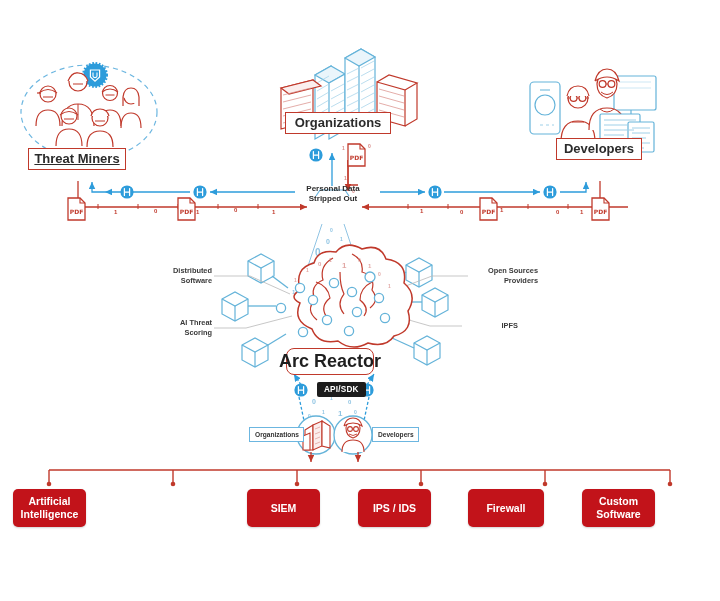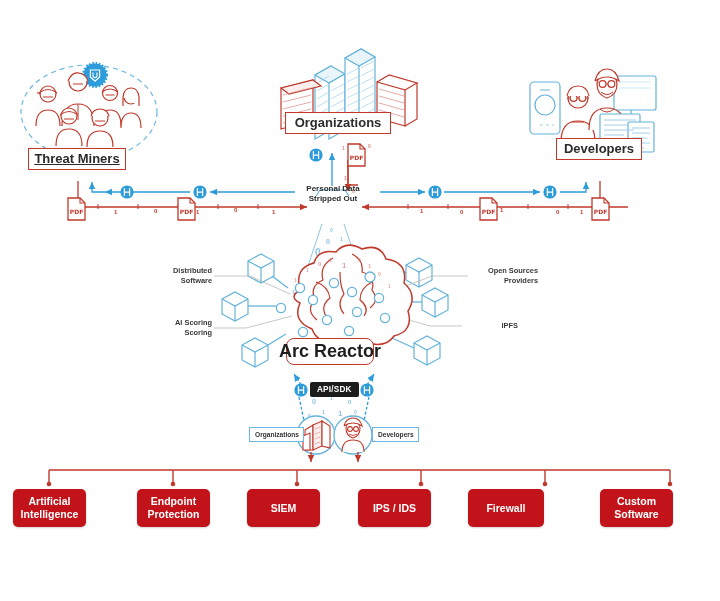--- a/index.html
+++ b/index.html
@@ -77,20 +77,21 @@
   .tag-dark {
     position: absolute;
     background: #1c1c1c;
     color: #ffffff;
     font-size: 8.2px;
     font-weight: bold;
     letter-spacing: .2px;
     padding: 3px 7px;
     border-radius: 2px;
     white-space: nowrap;
+    margin-left: 7px;
   }
   .stripped-lbl {
     position: absolute;
     font-size: 8px;
     font-weight: bold;
     color: #2b2b2b;
     text-align: center;
     line-height: 1.25;
     white-space: nowrap;
   }
@@ -526,72 +527,66 @@
     <div>Personal Data</div>
     <div>Stripped Out</div>
   </div>
 
   <div class="plain-lbl left" style="left:150px; top:266px; width:62px;">
     <div>Distributed</div>
     <div>Software</div>
   </div>
 
   <div class="plain-lbl left" style="left:150px; top:318px; width:62px;">
-    <div>AI Scoring</div>
+    <div>AI Threat</div>
     <div>Scoring</div>
   </div>
 
   <div class="plain-lbl right" style="left:468px; top:266px; width:70px;">
     <div>Open Sources</div>
     <div>Providers</div>
   </div>
 
   <div class="plain-lbl right" style="left:468px; top:321px; width:50px;">
     <div>IPFS</div>
   </div>
 
-  <div class="lbl-box lbl-arc" style="left:286px; top:338px; width:88px; height:27px;border-radius:8px;">Arc Reactor</div>
+  <div class="lbl-box lbl-arc" style="left:286px; top:348px; width:88px; height:27px;border-radius:8px;">Arc Reactor</div>
 
   <div class="tag-dark" style="left:310px; top:382px;">API/SDK</div>
 
   <div class="lbl-blue" style="left:249px; top:427px; width:55px;">Organizations</div>
   <div class="lbl-blue" style="left:372px; top:427px; width:47px;">Developers</div>
 
   <div class="outcome" style="left:13px; top:489px; width:73px; height:38px;">
     <div>
       <div>Artificial</div>
       <div>Intelligence</div>
     </div>
   </div>
 
-  <div class="outcome" style="left:137px; top:489px; width:73px; height:38px;">
-    <div>
-      <div>Endpoint</div>
-      <div>Protection</div>
-    </div>
-  </div>
 
   <div class="outcome" style="left:247px; top:489px; width:73px; height:38px;">
     <div>
       <div>SIEM</div>
     </div>
   </div>
 
   <div class="outcome" style="left:358px; top:489px; width:73px; height:38px;">
     <div>
       <div>IPS / IDS</div>
     </div>
   </div>
 
   <div class="outcome" style="left:468px; top:489px; width:76px; height:38px;">
     <div>
       <div>Firewall</div>
     </div>
   </div>
 
-  <div class="outcome" style="left:582px; top:489px; width:73px; height:38px;margin-left:18px;">
+  <div class="outcome" style="left:582px; top:489px; width:73px; height:38px;">
     <div>
       <div>Custom</div>
       <div>Software</div>
     </div>
   </div>
 
 </div>
 
 </body></html>

